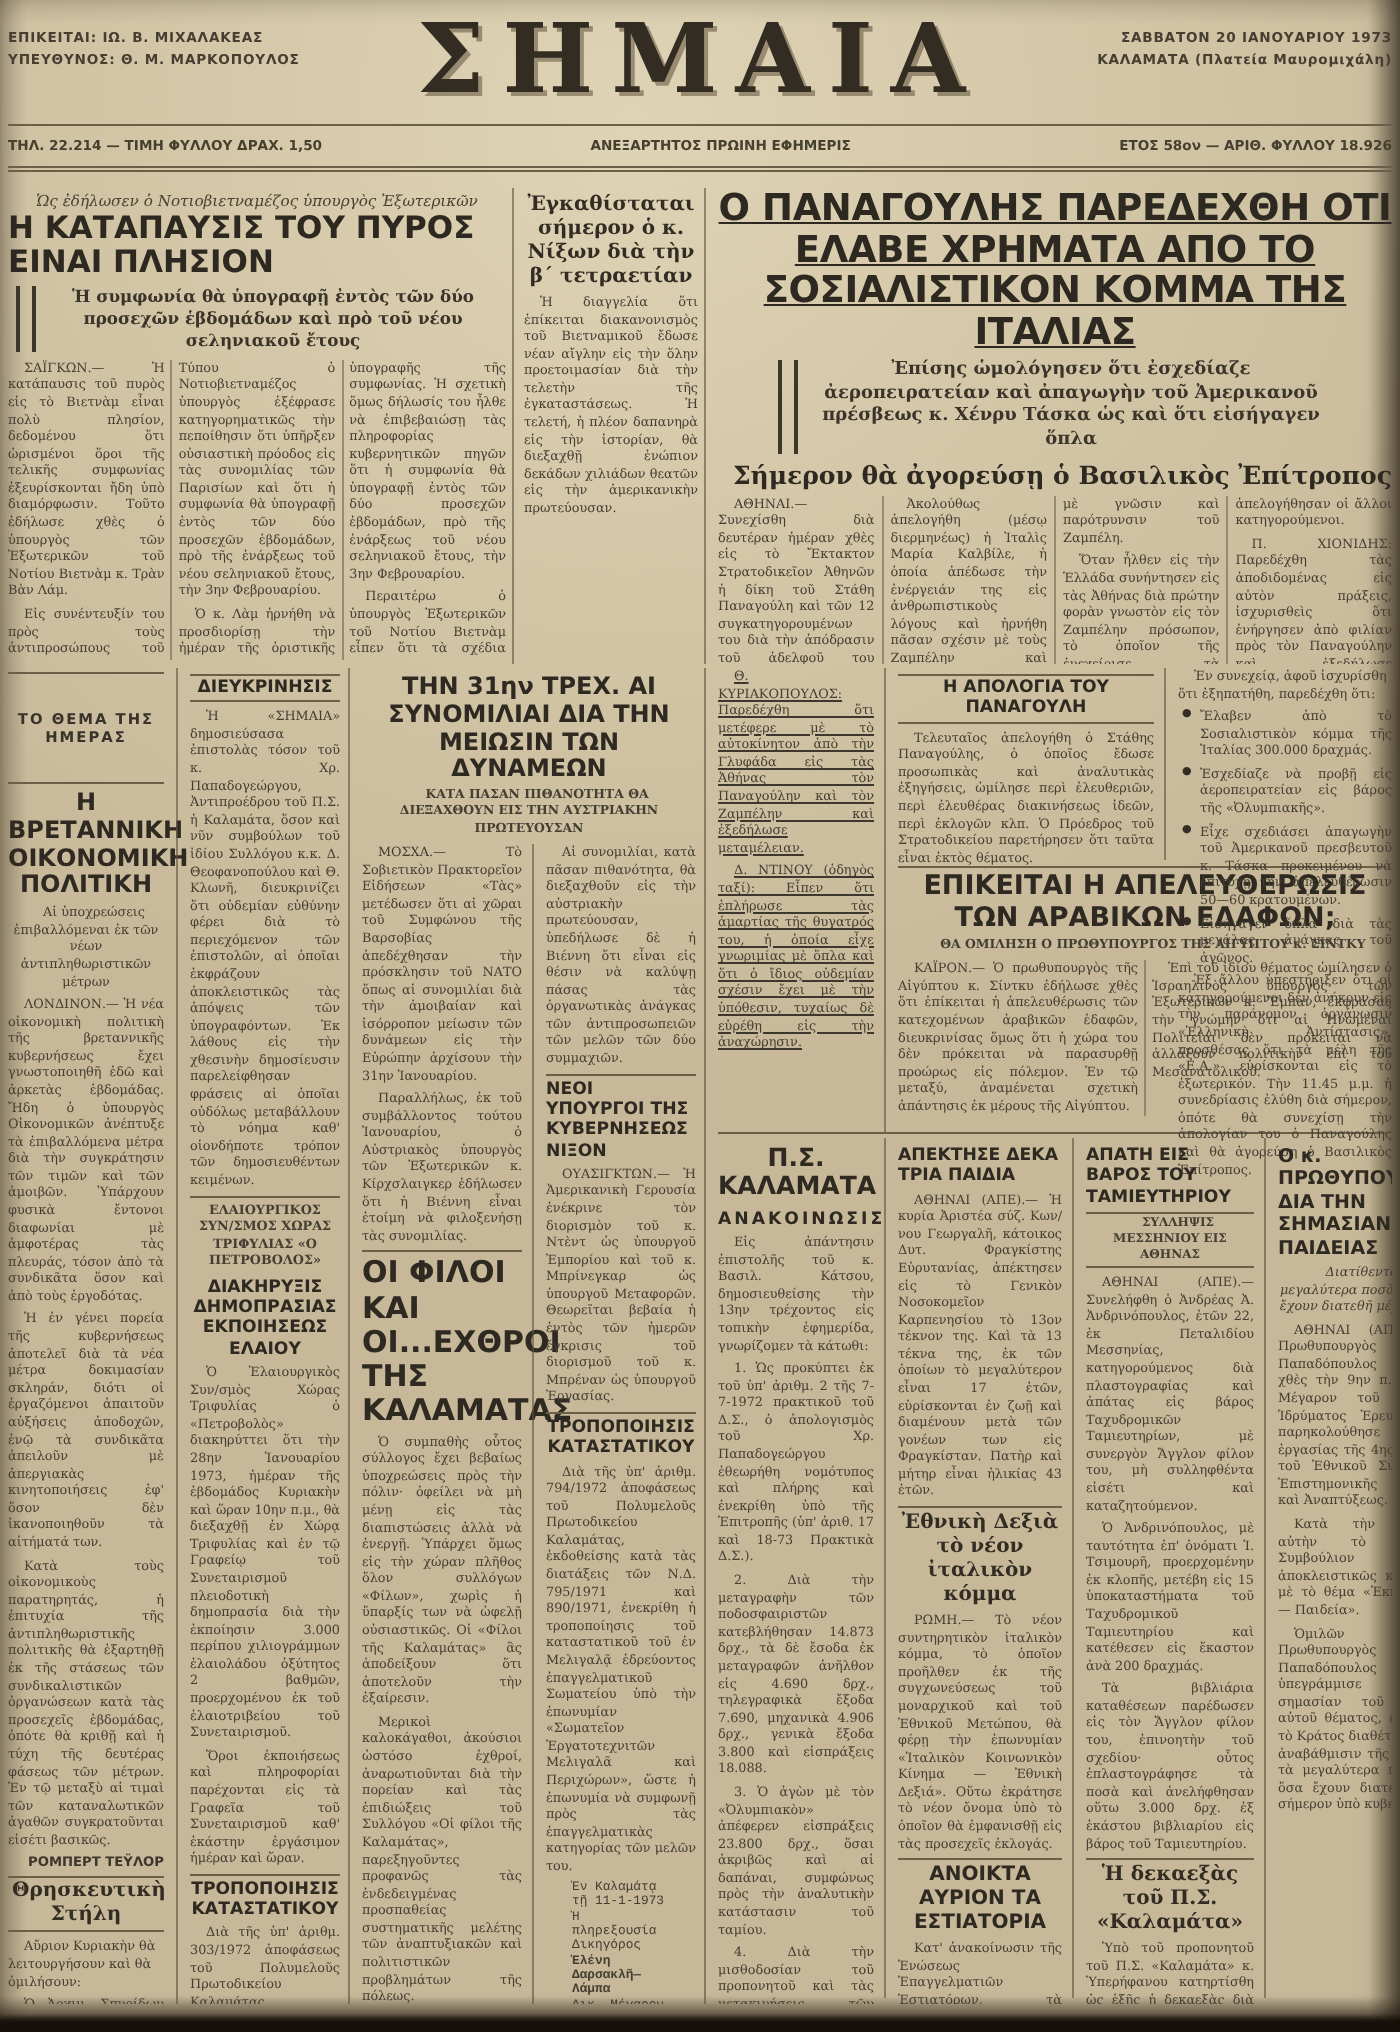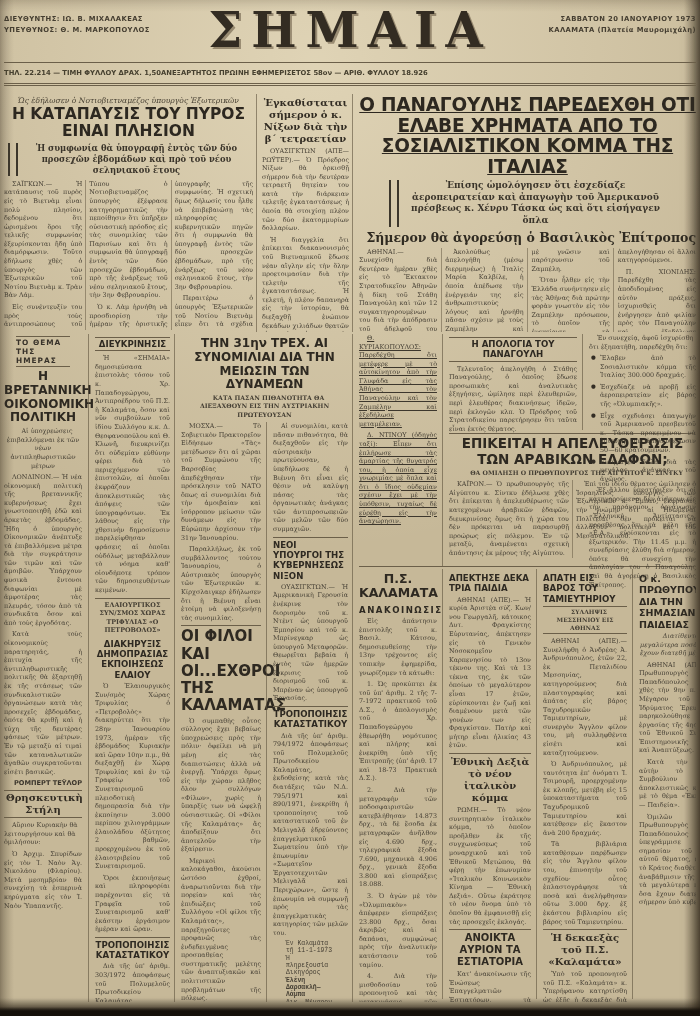--- a/index.html
+++ b/index.html
@@ -15,60 +15,60 @@
     box-shadow:inset 0 -10px 14px -6px rgba(20,14,6,.8), inset -10px 0 16px -8px rgba(30,22,12,.5);
   }
   .abs{position:absolute;overflow:hidden;}
   .vr{border-left:1px solid rgba(94,81,60,.6);}
   
   #mast{left:4px;top:2px;width:692px;height:90px;}
   #mastrow{display:flex;height:58px;}
   .mside{width:168px;padding-top:10px;}
   .mside div{font-family:"DejaVu Sans",sans-serif;font-size:6.8px;font-weight:bold;letter-spacing:.4px;color:#453e31;margin:3px 0;}
   #mtitle{flex:1;text-align:center;font-family:"DejaVu Serif",serif;font-weight:bold;font-size:48px;line-height:56px;letter-spacing:9px;color:#332c22;text-shadow:2px 2px 0 rgba(70,56,36,.45);}
-  #minfor{display:flex;align-items:center;height:20px;margin-top:2px;
+  #minfor{display:flex;justify-content:space-between;align-items:center;height:20px;margin-top:2px;
     border-top:1px solid #6b5f49;border-bottom:3px double #6b5f49;}
   #minfor div{font-family:"DejaVu Sans",sans-serif;font-size:6.8px;font-weight:bold;color:#46402f;}
   
   .kick{font-style:italic;font-size:7.6px;text-align:center;color:#4a4335;margin:2px 0 1px;}
   .h-xl{font-family:"DejaVu Sans",sans-serif;font-weight:bold;font-size:18.5px;line-height:1.12;letter-spacing:-.2px;color:#2d2820;text-align:center;margin:1px 0 2px;text-decoration:underline;}
-  .h-lg{font-family:"DejaVu Sans",sans-serif;font-weight:bold;font-size:15.5px;line-height:1.1;color:#2d2820;text-align:center;margin:1px 0 2px;}
+  .h-lg{font-family:"DejaVu Sans",sans-serif;font-weight:bold;font-size:15.5px;line-height:1.1;color:#2d2820;margin:1px 0 2px;}
   .h-md{font-family:"DejaVu Sans",sans-serif;font-weight:bold;font-size:12px;line-height:1.15;color:#2e2921;text-align:center;margin:3px 0 2px;}
   .h-sm{font-family:"DejaVu Sans",sans-serif;font-weight:bold;font-size:8.6px;line-height:1.2;color:#2e2921;text-align:left;margin:4px 0 2px;}
   .h-it{font-family:"DejaVu Serif",serif;font-weight:bold;font-size:10px;line-height:1.2;color:#322c23;text-align:center;margin:3px 0 2px;}
   .deck{display:flex;margin:3px 4px 4px;}
   .dbars{width:6px;border-left:2px solid #3c362b;border-right:2px solid #3c362b;margin-right:6px;flex:none;}
   .deckt{font-weight:bold;font-size:8.4px;line-height:1.3;color:#3a342a;text-align:center;flex:1;}
   .sub-h{font-family:"DejaVu Serif",serif;font-weight:bold;font-size:12.5px;text-align:right;color:#2f2a21;margin:3px 0;}
   p.b{font-size:6.4px;line-height:1.34;text-align:justify;margin:0 0 3px;text-indent:8px;color:#443e33;}
   p.b.nojust{text-align:left;}
   .sig{font-family:"DejaVu Sans",sans-serif;font-weight:bold;font-size:6.6px;text-align:right;margin:1px 0 3px;color:#3c362c;}
   .csig{font-size:6.4px;text-align:left;margin:0 13px 1px;color:#443e33;font-family:Liberation Mono, monospace;}
-  .secbar{font-family:"DejaVu Sans",sans-serif;font-weight:bold;font-size:7.4px;text-align:left;letter-spacing:1px;color:#38322a;
-     border-top:1px solid #6b5f49;border-bottom:1px solid #6b5f49;padding:1px 0;margin:2px 12px 3px;}
+  .secbar{font-family:"DejaVu Sans",sans-serif;font-weight:bold;font-size:7.4px;text-align:center;letter-spacing:1px;color:#38322a;
+     border-top:1px solid #6b5f49;border-bottom:1px solid #6b5f49;padding:18px 0;margin:2px 0 3px;}
   .rule-t{border-top:1px solid #6b5f49;margin-top:3px;padding-top:2px;}
   .rule-h{border-top:1px solid #6b5f49;border-bottom:1px solid #6b5f49;padding:1px 2px;margin:3px 0;}
   .cols3{column-count:3;column-gap:7px;column-rule:1px solid rgba(94,81,60,.5);height:100%;}
   .cols2{column-count:2;column-gap:7px;column-rule:1px solid rgba(94,81,60,.5);}
   .cols4{column-count:4;column-gap:8px;column-rule:1px solid rgba(94,81,60,.5);height:100%;}
   .flexr{display:flex;height:100%;}
   ul.blt{margin:0;padding:0 0 0 2px;list-style:none;}
   ul.blt li{font-size:6.4px;line-height:1.34;text-align:justify;margin:0 0 3px;color:#443e33;position:relative;padding-left:9px;}
   ul.blt li::before{content:"●";position:absolute;left:0;top:0;font-size:5.5px;color:#332d24;}
   #botband{left:0;bottom:0;width:700px;height:9px;background:linear-gradient(0deg,#15100a 55%,rgba(21,16,10,0));}
 </style>
 </head>
 <body>
 
 <div id="paper">
 
   <div id="mast" class="abs">
     <div id="mastrow">
       <div class="mside">
-        <div>ΔΙΕΥΘΥΝΤΗΣ: ΙΩ. Β. ΜΙΧΑΛΑΚΕΑΣ</div>
+        <div>ΕΠΙΚΕΙΤΑΙ: ΙΩ. Β. ΜΙΧΑΛΑΚΕΑΣ</div>
         <div>ΥΠΕΥΘΥΝΟΣ: Θ. Μ. ΜΑΡΚΟΠΟΥΛΟΣ</div>
       </div>
       <div id="mtitle">ΣΗΜΑΙΑ</div>
       <div class="mside" style="text-align:right">
         <div>ΣΑΒΒΑΤΟΝ 20 ΙΑΝΟΥΑΡΙΟΥ 1973</div>
         <div>ΚΑΛΑΜΑΤΑ (Πλατεία Μαυρομιχάλη)</div>
       </div>
     </div>
     <div id="minfor">
       <div>ΤΗΛ. 22.214 — ΤΙΜΗ ΦΥΛΛΟΥ ΔΡΑΧ. 1,50</div>
@@ -88,21 +88,20 @@
       <p class="b">ΣΑΪΓΚΩΝ.— Ἡ κατάπαυσις τοῦ πυρὸς εἰς τὸ Βιετνὰμ εἶναι πολὺ πλησίον, δεδομένου ὅτι ὡρισμένοι ὅροι τῆς τελικῆς συμφωνίας ἐξευρίσκονται ἤδη ὑπὸ διαμόρφωσιν. Τοῦτο ἐδήλωσε χθὲς ὁ ὑπουργὸς τῶν Ἐξωτερικῶν τοῦ Νοτίου Βιετνὰμ κ. Τρὰν Βὰν Λάμ.</p>
       <p class="b">Εἰς συνέντευξίν του πρὸς τοὺς ἀντιπροσώπους τοῦ Τύπου ὁ Νοτιοβιετναμέζος ὑπουργὸς ἐξέφρασε κατηγορηματικῶς τὴν πεποίθησιν ὅτι ὑπῆρξεν οὐσιαστικὴ πρόοδος εἰς τὰς συνομιλίας τῶν Παρισίων καὶ ὅτι ἡ συμφωνία θὰ ὑπογραφῇ ἐντὸς τῶν δύο προσεχῶν ἑβδομάδων, πρὸ τῆς ἐνάρξεως τοῦ νέου σεληνιακοῦ ἔτους, τὴν 3ην Φεβρουαρίου.</p>
       <p class="b">Ὁ κ. Λὰμ ἠρνήθη νὰ προσδιορίσῃ τὴν ἡμέραν τῆς ὁριστικῆς ὑπογραφῆς τῆς συμφωνίας. Ἡ σχετικὴ ὅμως δήλωσίς του ἦλθε νὰ ἐπιβεβαιώσῃ τὰς πληροφορίας κυβερνητικῶν πηγῶν ὅτι ἡ συμφωνία θὰ ὑπογραφῇ ἐντὸς τῶν δύο προσεχῶν ἑβδομάδων, πρὸ τῆς ἐνάρξεως τοῦ νέου σεληνιακοῦ ἔτους, τὴν 3ην Φεβρουαρίου.</p>
       <p class="b">Περαιτέρω ὁ ὑπουργὸς Ἐξωτερικῶν τοῦ Νοτίου Βιετνὰμ εἶπεν ὅτι τὰ σχέδια συμφωνίας καλύπτουν μόνον τὸν πόλεμον τοῦ Βιετνάμ. Ἐν τούτοις, πιστεύεται, μετὰ τὸν τερματισμὸν τοῦ πολέμου, ὅτι τὰ προβλήματα τοῦ Λάος καὶ τῆς Καμπότζης θὰ ἐπιλυθοῦν ἐντὸς εὐλόγου χρόνου.</p>
 
     </div>
   </div>
 
   <div class="abs vr" style="left:256px;top:94px;width:93px;height:238px;padding-left:5px;box-sizing:border-box;">
     <h3 class="h-it">Ἐγκαθίσταται σήμερον ὁ κ. Νίξων διὰ τὴν β΄ τετραετίαν</h3>
-    <p class="b">ΟΥΑΣΙΓΚΤΩΝ (ΑΠΕ—ΡΩΫΤΕΡ).— Ὁ Πρόεδρος Νίξων θὰ ὁρκισθῇ σήμερον διὰ τὴν δευτέραν τετραετῆ θητείαν του κατὰ τὴν διάρκειαν τελετῆς ἐγκαταστάσεως ἡ ὁποία θὰ στοιχίσῃ πλέον τῶν δύο ἑκατομμυρίων δολλαρίων.</p>
     <p class="b">Ἡ διαγγελία ὅτι ἐπίκειται διακανονισμὸς τοῦ Βιετναμικοῦ ἔδωσε νέαν αἴγλην εἰς τὴν ὅλην προετοιμασίαν διὰ τὴν τελετὴν τῆς ἐγκαταστάσεως. Ἡ τελετή, ἡ πλέον δαπανηρὰ εἰς τὴν ἱστορίαν, θὰ διεξαχθῇ ἐνώπιον δεκάδων χιλιάδων θεατῶν εἰς τὴν ἀμερικανικὴν πρωτεύουσαν.</p>
 
   </div>
 
   <div class="abs vr" style="left:352px;top:94px;width:344px;height:238px;padding-left:6px;box-sizing:border-box;">
     <h1 class="h-xl">Ο ΠΑΝΑΓΟΥΛΗΣ ΠΑΡΕΔΕΧΘΗ ΟΤΙ ΕΛΑΒΕ ΧΡΗΜΑΤΑ ΑΠΟ ΤΟ ΣΟΣΙΑΛΙΣΤΙΚΟΝ ΚΟΜΜΑ ΤΗΣ ΙΤΑΛΙΑΣ</h1>
     <div class="deck" style="margin:2px 30px 3px;">
       <span class="dbars"></span>
       <span class="deckt" style="font-size:9px">Ἐπίσης ὡμολόγησεν ὅτι ἐσχεδίαζε ἀεροπειρατείαν καὶ ἀπαγωγὴν τοῦ Ἀμερικανοῦ πρέσβεως κ. Χένρυ Τάσκα ὡς καὶ ὅτι εἰσήγαγεν ὅπλα</span>
     </div>
@@ -115,20 +114,21 @@
     </div>
   </div>
 
   <div class="abs" style="left:4px;top:334px;width:166px;height:668px;">
     <div class="flexr">
       <div style="width:78px;flex:none;">
         <div class="secbar">ΤΟ ΘΕΜΑ ΤΗΣ ΗΜΕΡΑΣ</div>
         <h2 class="h-md">Η ΒΡΕΤΑΝΝΙΚΗ ΟΙΚΟΝΟΜΙΚΗ ΠΟΛΙΤΙΚΗ</h2>
         <p class="b nojust" style="text-align:center;font-weight:normal;">Αἱ ὑποχρεώσεις ἐπιβαλλόμεναι ἐκ τῶν νέων ἀντιπληθωριστικῶν μέτρων</p>
         <p class="b">ΛΟΝΔΙΝΟΝ.— Ἡ νέα οἰκονομικὴ πολιτικὴ τῆς βρεταννικῆς κυβερνήσεως ἔχει γνωστοποιηθῆ ἐδῶ καὶ ἀρκετὰς ἑβδομάδας. Ἤδη ὁ ὑπουργὸς Οἰκονομικῶν ἀνέπτυξε τὰ ἐπιβαλλόμενα μέτρα διὰ τὴν συγκράτησιν τῶν τιμῶν καὶ τῶν ἀμοιβῶν. Ὑπάρχουν φυσικὰ ἔντονοι διαφωνίαι μὲ ἀμφοτέρας τὰς πλευράς, τόσον ἀπὸ τὰ συνδικᾶτα ὅσον καὶ ἀπὸ τοὺς ἐργοδότας.</p>
+        <p class="b">Ἡ ἐν γένει πορεία τῆς κυβερνήσεως ἀποτελεῖ διὰ τὰ νέα μέτρα δοκιμασίαν σκληράν, διότι οἱ ἐργαζόμενοι ἀπαιτοῦν αὐξήσεις ἀποδοχῶν, ἐνῷ τὰ συνδικᾶτα ἀπειλοῦν μὲ ἀπεργιακὰς κινητοποιήσεις ἐφ' ὅσον δὲν ἱκανοποιηθοῦν τὰ αἰτήματά των.</p>
         <p class="b">Κατὰ τοὺς οἰκονομικοὺς παρατηρητάς, ἡ ἐπιτυχία τῆς ἀντιπληθωριστικῆς πολιτικῆς θὰ ἐξαρτηθῇ ἐκ τῆς στάσεως τῶν συνδικαλιστικῶν ὀργανώσεων κατὰ τὰς προσεχεῖς ἑβδομάδας, ὁπότε θὰ κριθῇ καὶ ἡ τύχη τῆς δευτέρας φάσεως τῶν μέτρων. Ἐν τῷ μεταξὺ αἱ τιμαὶ τῶν καταναλωτικῶν ἀγαθῶν συγκρατοῦνται εἰσέτι βασικῶς.</p>
         <p class="sig">ΡΟΜΠΕΡΤ ΤΕΫΛΟΡ</p>
         <h3 class="h-it rule-h">Θρησκευτικὴ Στήλη</h3>
         <p class="b nojust">Αὔριον Κυριακὴν θὰ λειτουργήσουν καὶ θὰ ὁμιλήσουν:</p>
         <p class="b">Ὁ Ἀρχιμ. Σπυρίδων εἰς τὸν Ἱ. Ναὸν Ἁγ. Νικολάου (Φλαρίου). Μετὰ μεσημβρίαν θὰ συνεχίσῃ τὰ ἑσπερινὰ κηρύγματα εἰς τὸν Ἱ. Ναὸν Ὑπαπαντῆς.</p>
 
       </div>
       <div class="vr" style="flex:1;padding-left:6px;margin-left:6px;">
         <h3 class="h-sm rule-h" style="text-align:center">ΔΙΕΥΚΡΙΝΗΣΙΣ</h3>
         <p class="b">Ἡ «ΣΗΜΑΙΑ» δημοσιεύσασα ἐπιστολὰς τόσον τοῦ κ. Χρ. Παπαδογεώργου, Ἀντιπροέδρου τοῦ Π.Σ. ἡ Καλαμάτα, ὅσον καὶ νῦν συμβούλων τοῦ ἰδίου Συλλόγου κ.κ. Δ. Θεοφανοπούλου καὶ Θ. Κλωνῆ, διευκρινίζει ὅτι οὐδεμίαν εὐθύνην φέρει διὰ τὸ περιεχόμενον τῶν ἐπιστολῶν, αἱ ὁποῖαι ἐκφράζουν ἀποκλειστικῶς τὰς ἀπόψεις τῶν ὑπογραφόντων. Ἐκ λάθους εἰς τὴν χθεσινὴν δημοσίευσιν παρελείφθησαν φράσεις αἱ ὁποῖαι οὐδόλως μεταβάλλουν τὸ νόημα καθ' οἱονδήποτε τρόπον τῶν δημοσιευθέντων κειμένων.</p>

